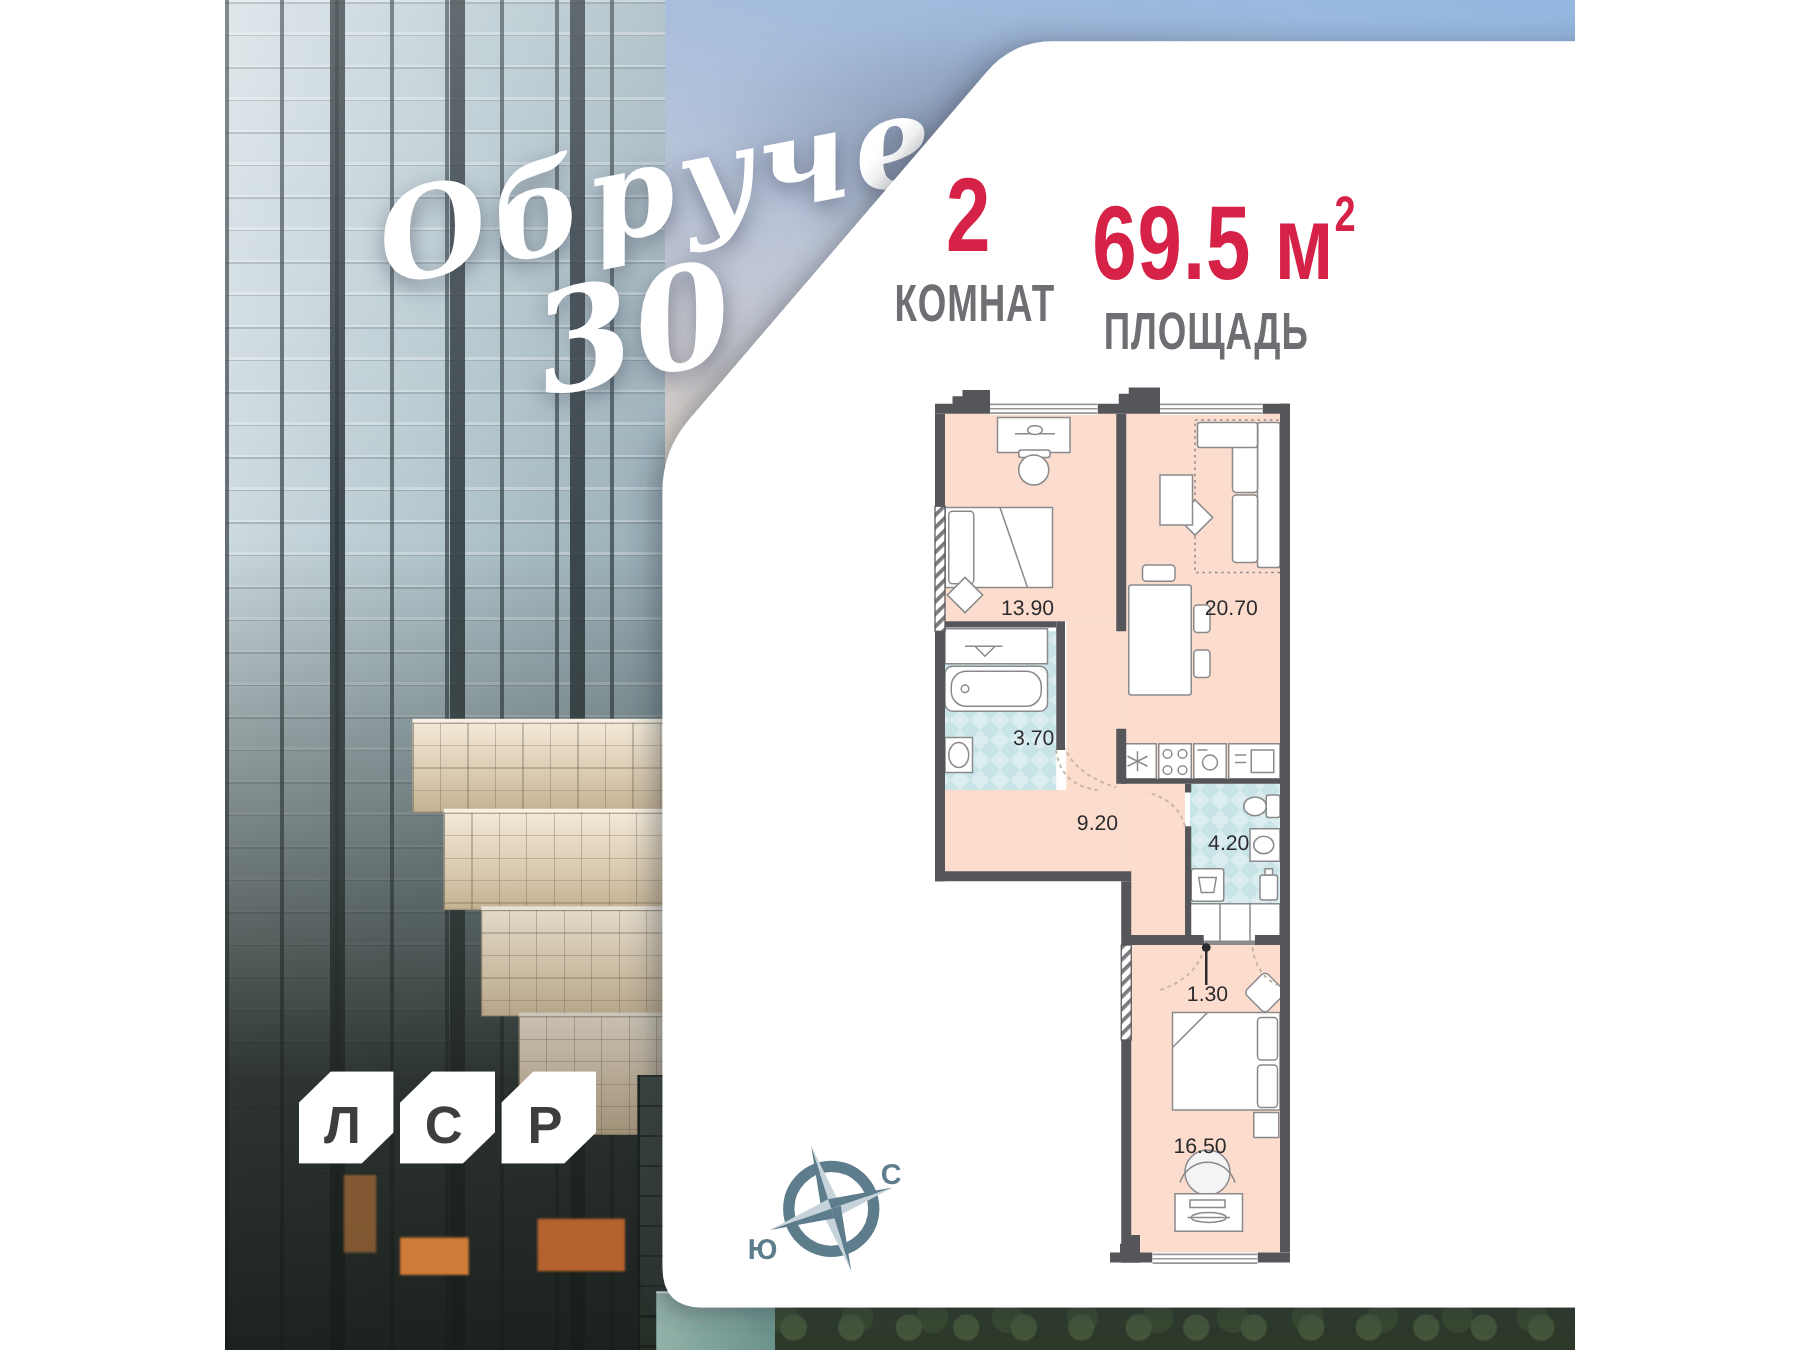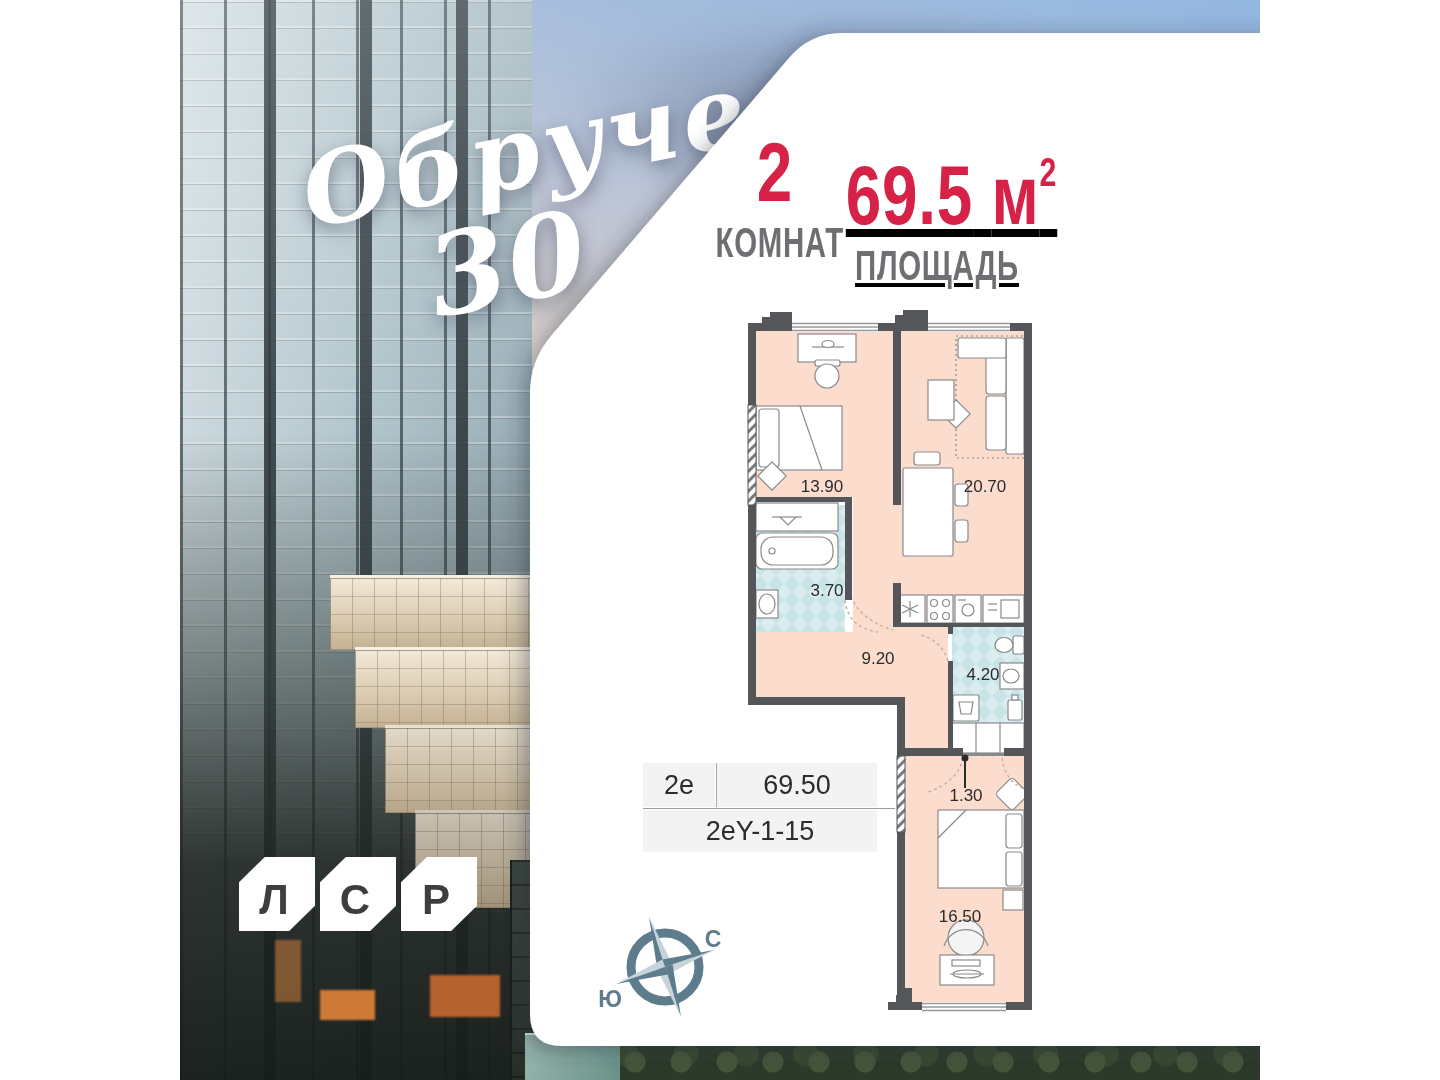--- a/index.html
+++ b/index.html
@@ -56,21 +56,21 @@
   
   .lsr-tile{position:absolute;top:857px;width:76px;height:74px;background:#ffffff;
      clip-path:polygon(34% 0,100% 0,100% 66%,66% 100%,0 100%,0 34%);
      display:flex;align-items:center;justify-content:center;}
   .lsr-letter{font-size:42px;font-weight:bold;color:#3e3e40;transform:translate(-3px,6px);}
   #lsr1{left:59px;} #lsr2{left:140px;} #lsr3{left:221px;}
   
   #overlay{position:absolute;left:0;top:0;width:1080px;height:1080px;}
   
   .stat{position:absolute;top:126px;text-align:center;}
-  #stat-rooms{left:690px;width:170px;} #stat-area{left:817px;width:240px;text-decoration:underline;} #stat-floor{left:1095px;width:175px;}
+  #stat-rooms{left:690px;width:170px;} #stat-area{left:845px;width:240px;} #stat-floor{left:1095px;width:175px;}
   .stat-num{font-weight:bold;font-size:84px;line-height:92px;color:#d62246;transform:scaleX(.76);letter-spacing:1px;white-space:nowrap;}
   .stat-num sup{font-size:40px;vertical-align:38px;}
   .stat-label{margin-top:2px;font-weight:bold;font-size:42px;line-height:46px;color:#6f6f73;transform:scaleX(.70);letter-spacing:1px;white-space:nowrap;}
   
   #info{position:absolute;left:643px;top:763px;width:252px;font-size:27px;color:#2c2c2e;}
   #info .row1{display:flex;width:234px;}
   #info .cell{background:#f3f3f4;height:44px;display:flex;align-items:center;justify-content:center;}
   #info .c1{width:72px;}
   #info .c2{width:160px;border-left:1.5px solid #a9a9a9;margin-left:1px;}
   #info .hline{width:252px;height:0;border-top:1.5px solid #9e9e9e;margin:1px 0;}
@@ -305,28 +305,20 @@
       <text class="roomlabel" x="822" y="492">13.90</text>
       <text class="roomlabel" x="985" y="492">20.70</text>
       <text class="roomlabel" x="827" y="596">3.70</text>
       <text class="roomlabel" x="878" y="664">9.20</text>
       <text class="roomlabel" x="983" y="680">4.20</text>
       <text class="roomlabel" x="966" y="801">1.30</text>
       <text class="roomlabel" x="960" y="922">16.50</text>
     </g>
   </svg>
 
-  <div id="info">
-    <div class="row1">
-      <div class="cell c1">2е</div>
-      <div class="cell c2">69.50</div>
-    </div>
-    <div class="hline"></div>
-    <div class="row2">2еY-1-15</div>
-  </div>
 
   <svg id="compass" width="180" height="145" viewBox="0 0 180 145">
     <circle cx="85" cy="72" r="34" fill="none" stroke="#5d7c8c" stroke-width="9"></circle>
     <g>
       <polygon points="69,22 85,72 92.6,69.6" fill="#c6d3da"></polygon>
       <polygon points="69,22 85,72 77.4,74.4" fill="#5d7c8c"></polygon>
       <polygon points="134,55 85,72 87.6,79.6" fill="#c6d3da"></polygon>
       <polygon points="134,55 85,72 82.4,64.4" fill="#5d7c8c"></polygon>
       <polygon points="101,122 85,72 77.4,74.4" fill="#c6d3da"></polygon>
       <polygon points="101,122 85,72 92.6,69.6" fill="#5d7c8c"></polygon>

